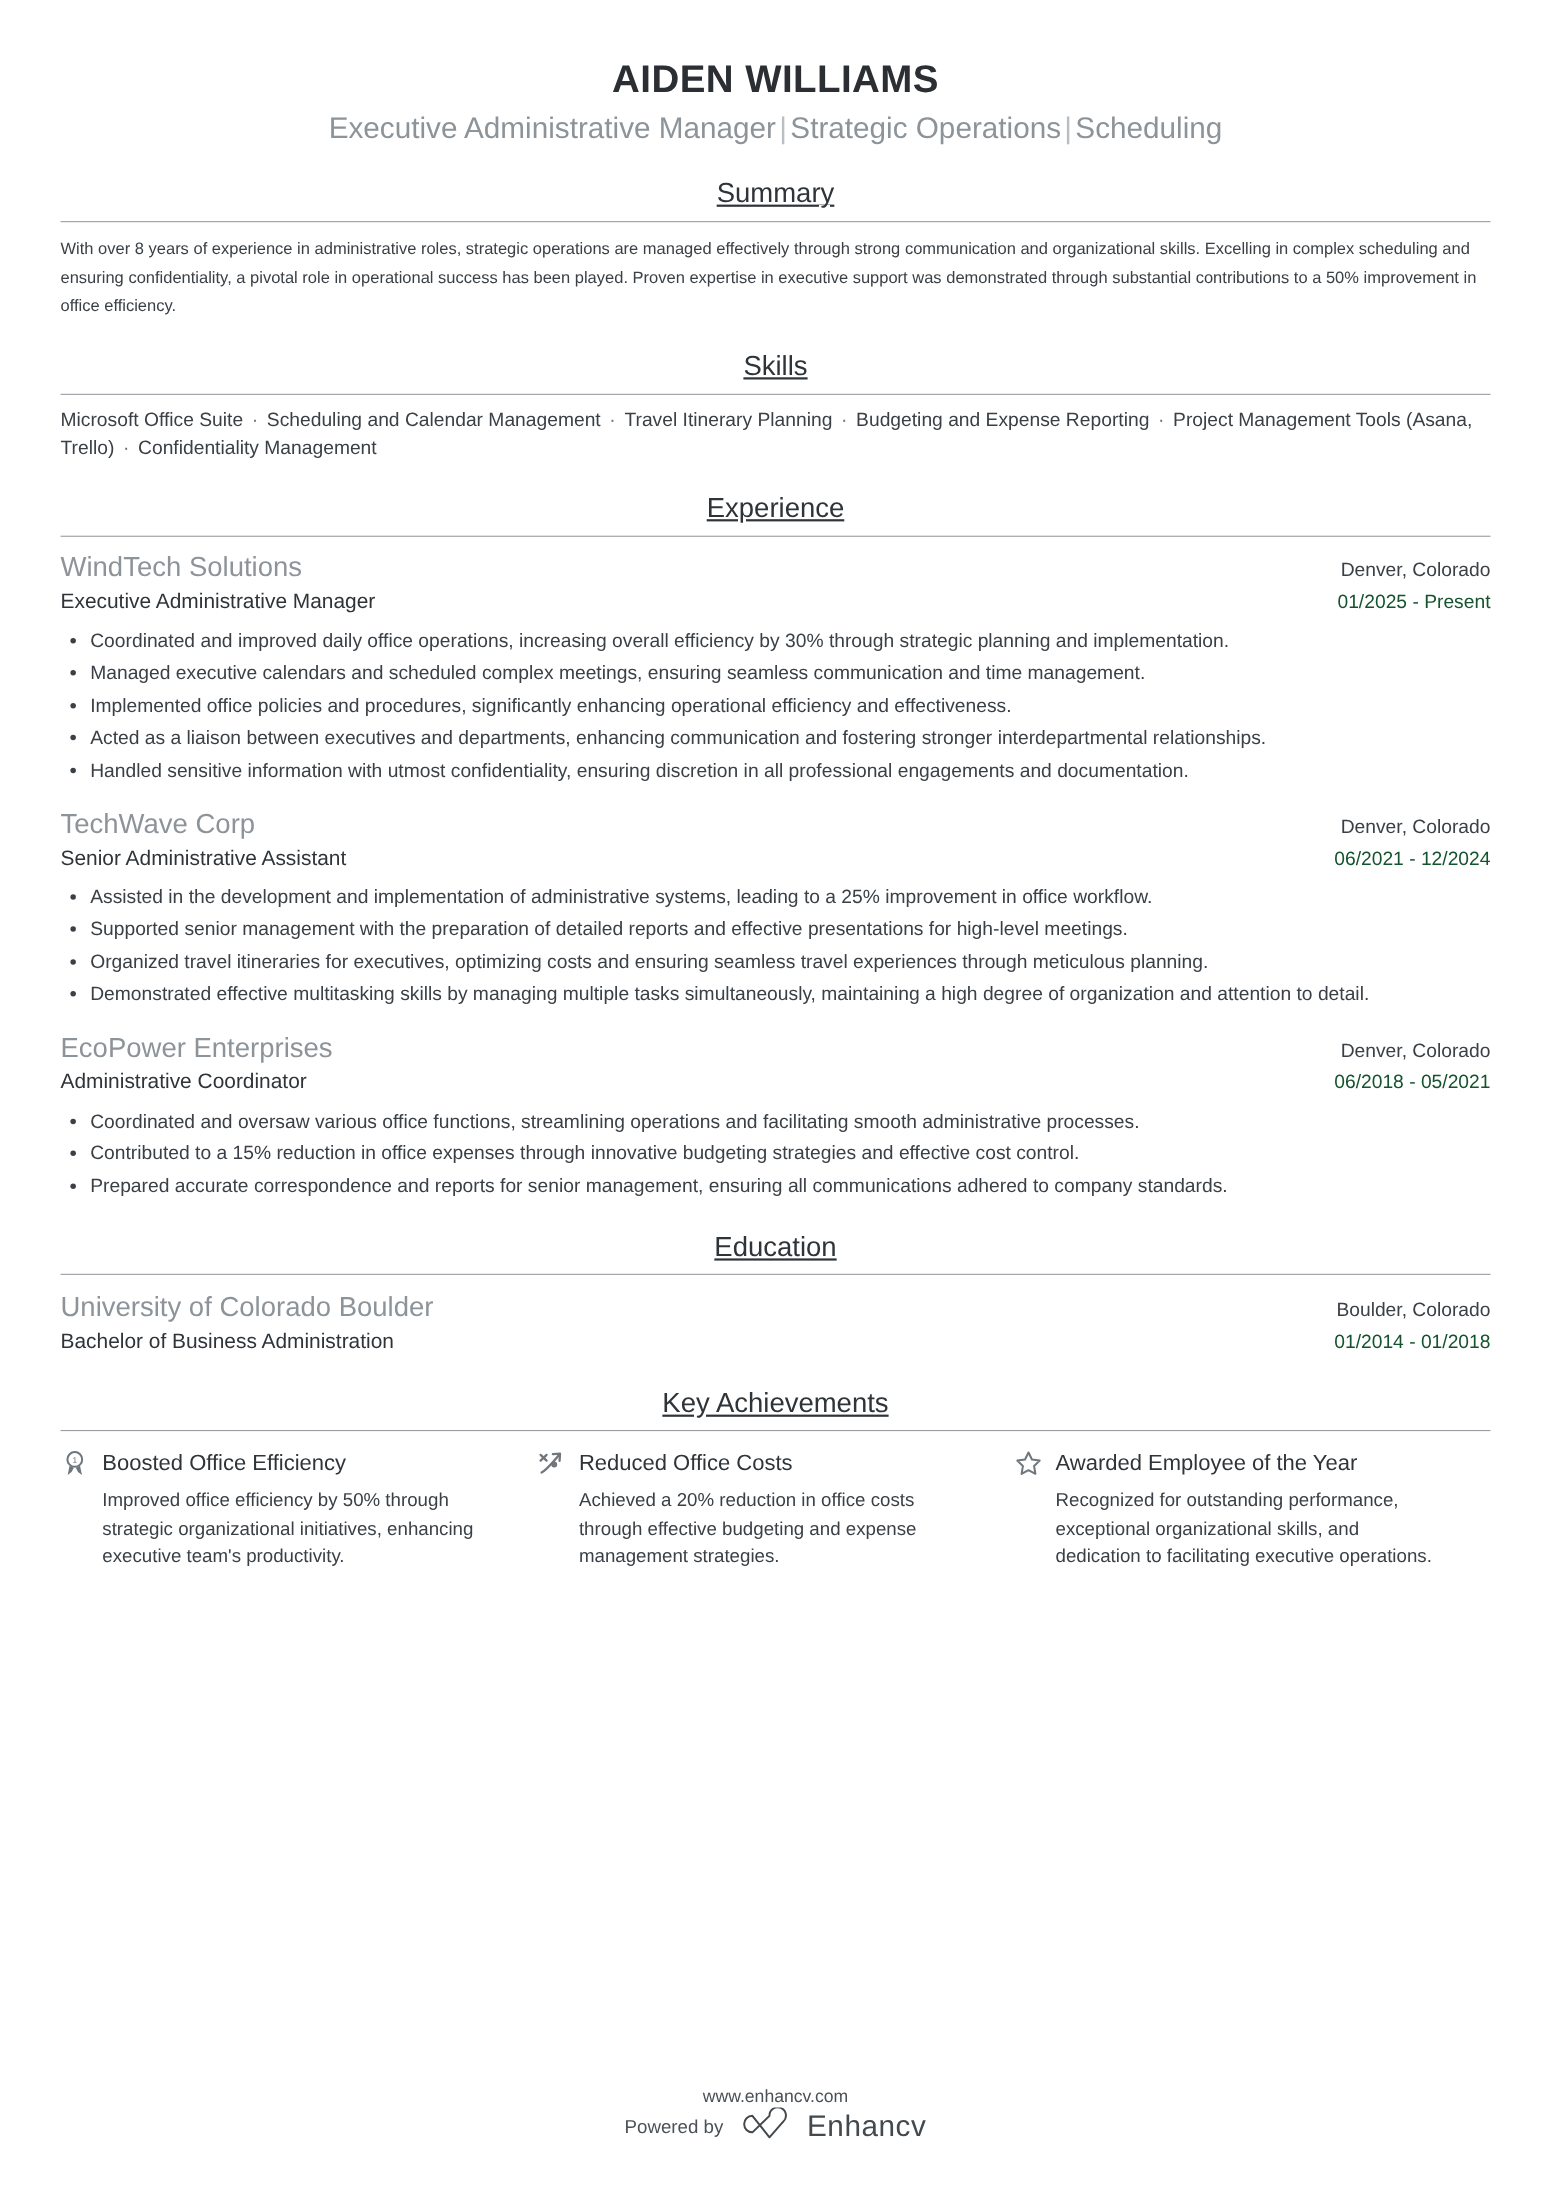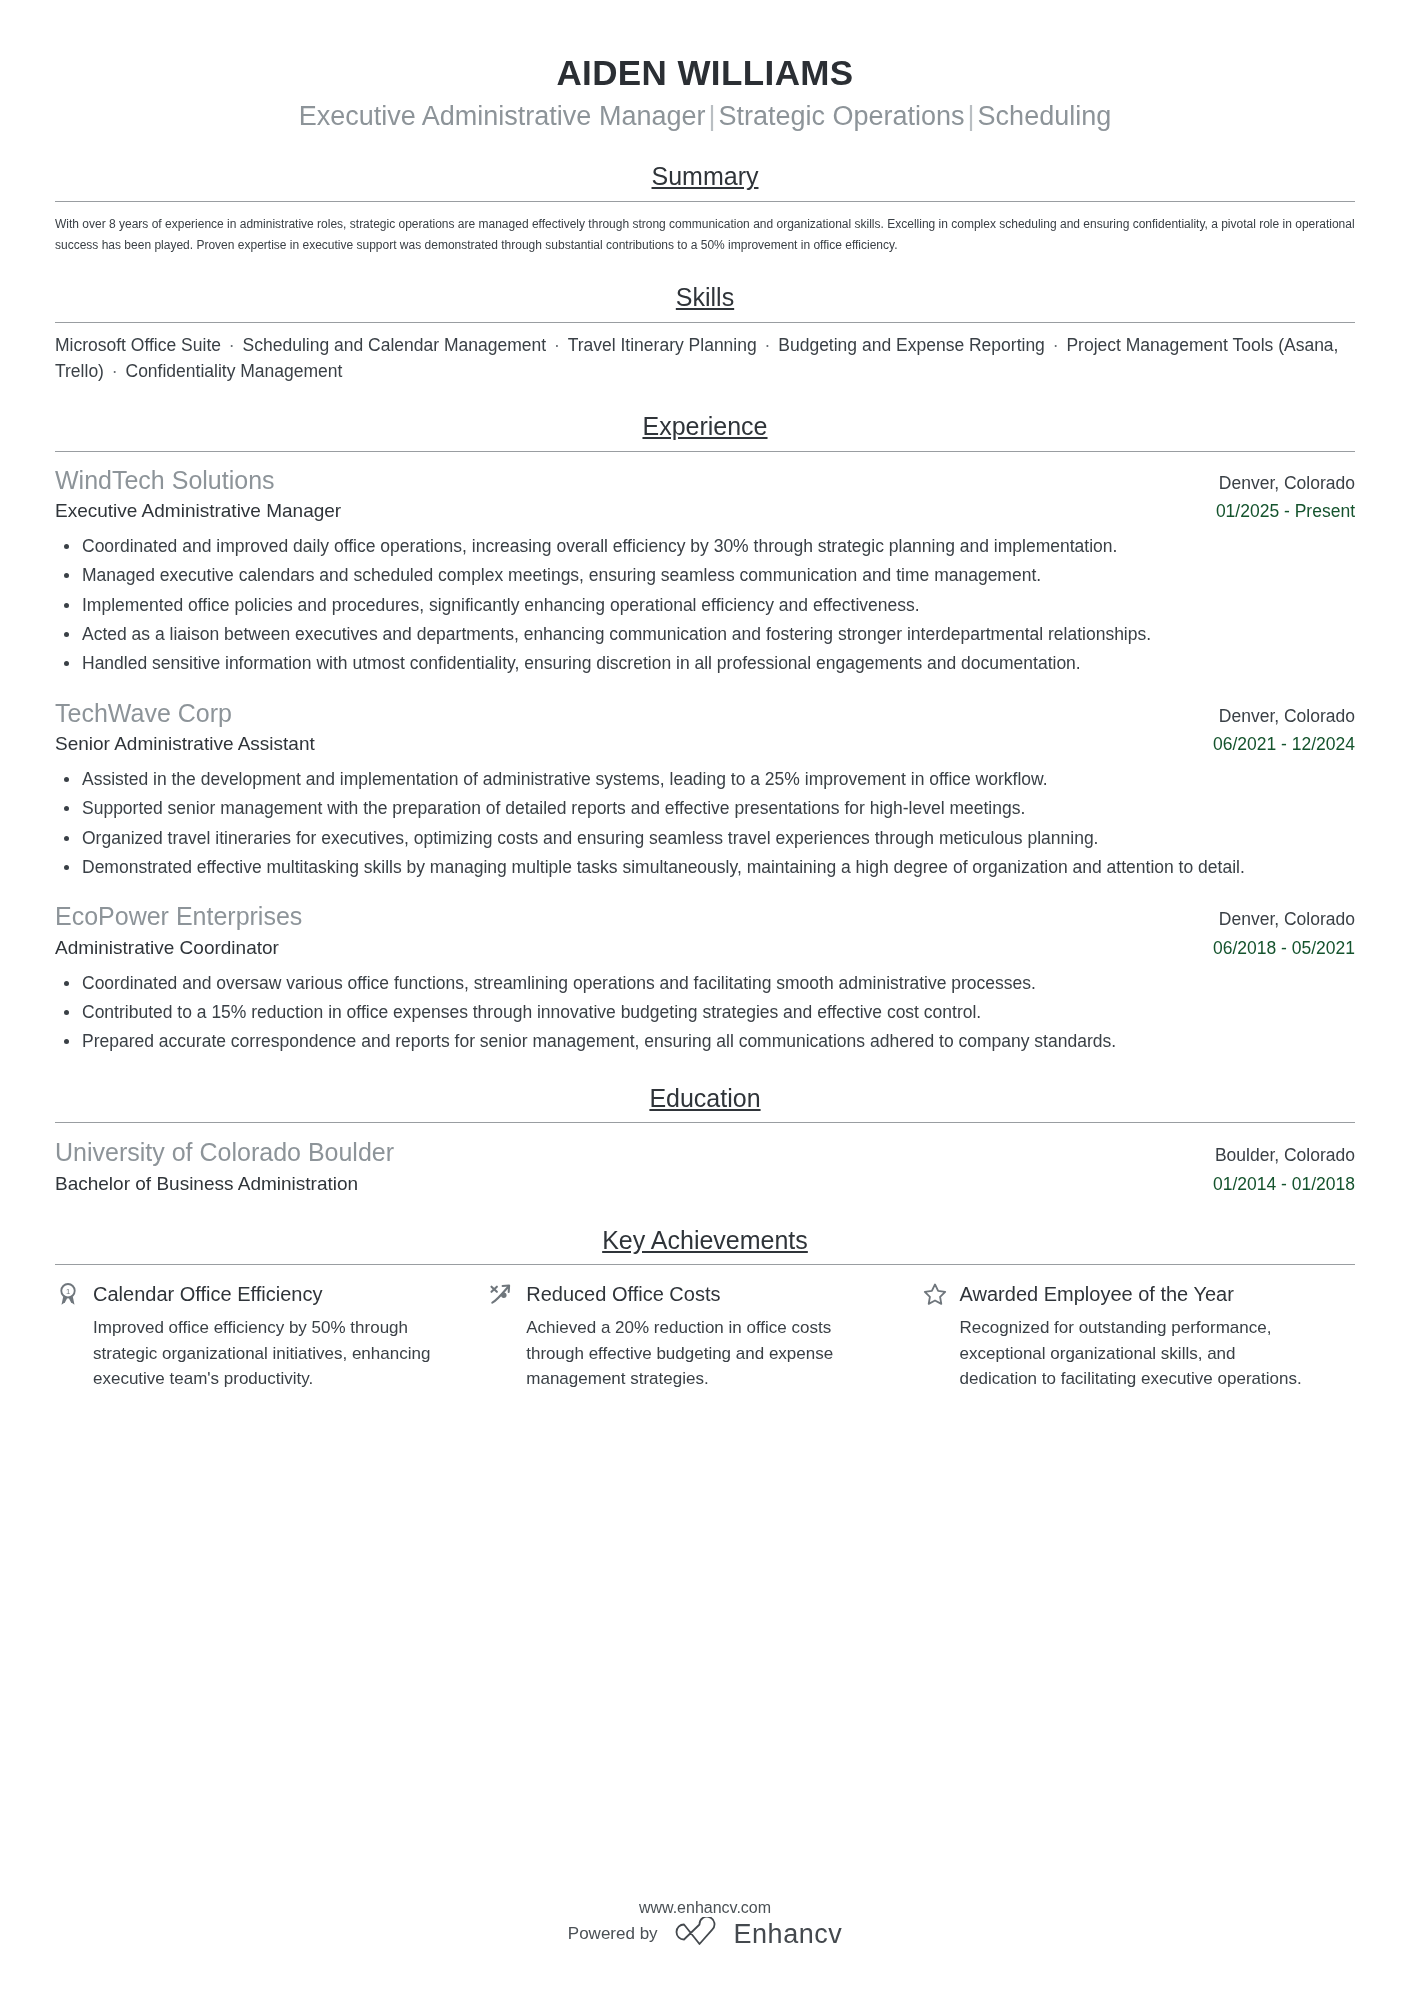--- a/index.html
+++ b/index.html
@@ -54,21 +54,21 @@
     font-size: 25px;
     color: #2f3439;
     font-weight: 400;
     line-height: 1.3;
     padding-bottom: 8px;
     text-decoration: underline;
   }
   .rule { border-top: 1px solid #999da1; width: 100%; }
 
   .body-text {
-    font-size: 12px;
+    font-size: 15px;
     line-height: 1.72;
     color: #3a4046;
     padding-top: 12px;
   }
 
   .skills-text {
     font-size: 17.5px;
     line-height: 1.5;
     color: #3a4046;
     padding-top: 9px;
@@ -291,21 +291,21 @@
     <div class="rule"></div>
     <div class="ach-grid" id="achievements-grid">
         <div class="ach-col">
           <div class="ach-head">
             <svg class="ach-icon" viewBox="0 0 24 24">
               <circle cx="12" cy="9" r="6.2" fill="none" stroke="currentColor" stroke-width="1.7"></circle>
               <text x="12" y="11.8" text-anchor="middle" font-size="7" fill="currentColor" font-family="Liberation Sans, sans-serif">1</text>
               <path d="M7.6 14.4 L6 22 L9.3 19.6 L11.2 16.0 Z" fill="currentColor"></path>
               <path d="M16.4 14.4 L18 22 L14.7 19.6 L12.8 16.0 Z" fill="currentColor"></path>
             </svg>
-            <div class="ach-title">Calendar Office Efficiency</div>
+            <div class="ach-title">Boosted Office Efficiency</div>
           </div>
           <div class="ach-desc">Improved office efficiency by 50% through strategic organizational initiatives, enhancing executive team's productivity.</div>
         </div>
         <div class="ach-col">
           <div class="ach-head">
             <svg class="ach-icon" viewBox="0 0 24 24">
               <path d="M4 20 C8 18 12.5 12.5 18.5 5.5" fill="none" stroke="currentColor" stroke-width="1.9" stroke-linecap="round"></path>
               <path d="M13.5 4.6 L19.5 4.2 L19.1 10.2" fill="none" stroke="currentColor" stroke-width="1.9" stroke-linecap="round" stroke-linejoin="round"></path>
               <path d="M3.2 5.2 L8.2 10" stroke="currentColor" stroke-width="1.9" stroke-linecap="round"></path>
               <path d="M8.2 5.2 L3.2 10" stroke="currentColor" stroke-width="1.9" stroke-linecap="round"></path>

